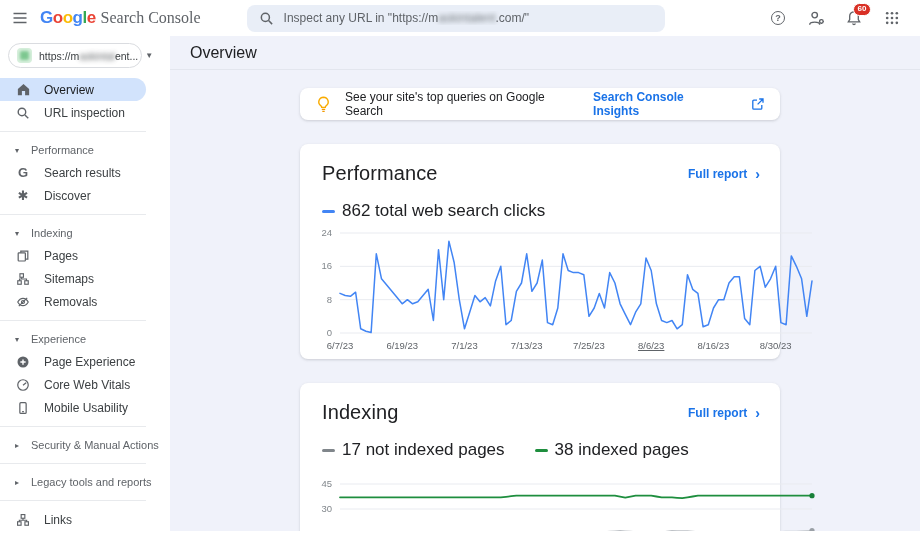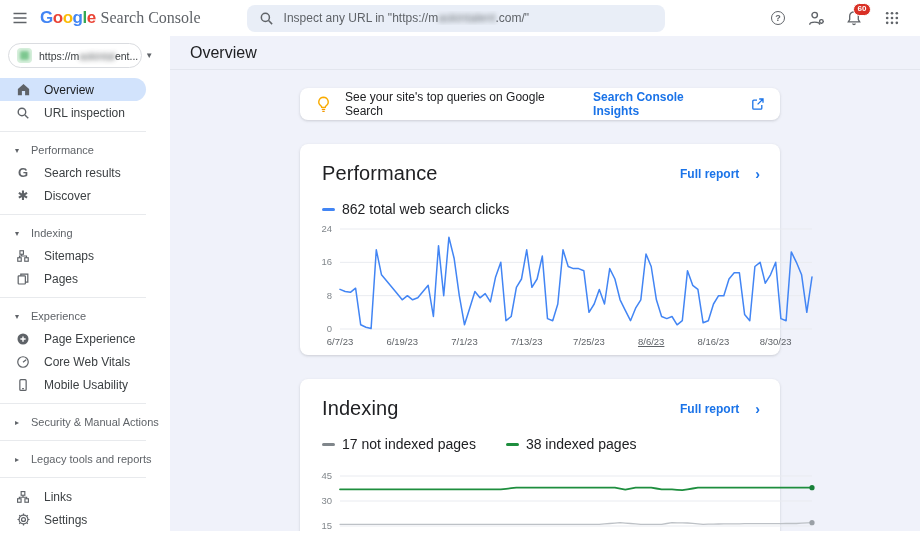--- a/index.html
+++ b/index.html
@@ -45,26 +45,26 @@
 
   
   .banner { height:32px; display:flex; align-items:center; padding:0 16px; gap:14px; }
   .banner-text { font-size:12px; color:#202124; }
   .banner-link { margin-left:auto; display:flex; align-items:center; gap:24px; color:#1a73e8; font-size:12px; font-weight:bold; cursor:pointer; text-decoration:none; }
 
   
   .report-card { margin-top:24px; }
   .card-head { display:flex; align-items:flex-start; padding:18px 20px 0 22px; }
   .card-head h2 { font-size:20px; font-weight:400; color:#202124; letter-spacing:.1px; }
-  .full-report { margin-left:auto; margin-top:5px; display:flex; align-items:center; gap:16px; color:#1a73e8; font-size:12px; font-weight:bold; cursor:pointer; text-decoration:none; }
+  .full-report { margin-left:auto; margin-top:5px; display:flex; align-items:center; gap:8px; color:#1a73e8; font-size:12px; font-weight:bold; cursor:pointer; text-decoration:none; }
   .full-report .chev { font-size:14px; line-height:10px; font-weight:bold; }
   .legend-row { display:flex; align-items:center; gap:30px; margin:16px 0 0 22px; }
   .legend-item { display:flex; align-items:center; gap:7px; }
   .legend-dash { width:13px; height:3px; border-radius:2px; flex:none; }
-  .legend-label { font-size:14px; color:#202124;text-align:right; }
+  .legend-label { font-size:17px; color:#202124;text-align:right; }
 
   .chart-wrap { position:relative; margin-top:10px; }
   .ytick { position:absolute; font-size:9.5px; color:#80868b; text-align:right; }
   .xtick { position:absolute; font-size:9.5px; color:#5f6368; width:52px; text-align:center; }
   .chart-svg { position:absolute; overflow:visible; }
 
   .indexing-card { height:210px; }
   .bottom-white { position:absolute; left:0; top:531px; width:920px; height:17px; background:#fff; z-index:25; }
 </style>
 </head>
@@ -180,37 +180,47 @@
           </span>
           <span class="nlabel">Discover</span>
         </div>
         <div class="nav-divider"></div>
         <div class="nav-section">
           <span class="scaret">▾</span>
           <span>Indexing</span>
         </div>
         <div class="nav-item">
           <span class="nicon">
+            <svg width="14" height="14" viewBox="0 0 16 16" fill="none" stroke="#5f6368" stroke-width="1.4">
+              <path d="M5.5 4.3 V2.3 H13.5 V11.5 H11.2"></path>
+              <rect x="2.5" y="4.3" width="8.2" height="9.4" rx="0.8"></rect>
+            </svg>
+          </span>
+          <span class="nlabel">Pages</span>
+        </div>
+        <div class="nav-item">
+          <span class="nicon">
             <svg width="14" height="14" viewBox="0 0 16 16" fill="none" stroke="#5f6368" stroke-width="1.3">
               <rect x="4.5" y="2" width="4" height="4"></rect>
               <rect x="2" y="10" width="4" height="4"></rect>
               <rect x="10" y="10" width="4" height="4"></rect>
               <path d="M6.5 6 V8 M4 10 V8 H12 V10"></path>
             </svg>
           </span>
           <span class="nlabel">Sitemaps</span>
         </div>
         <div class="nav-item">
           <span class="nicon">
-            <svg width="14" height="14" viewBox="0 0 16 16" fill="none" stroke="#5f6368" stroke-width="1.4">
-              <path d="M5.5 4.3 V2.3 H13.5 V11.5 H11.2"></path>
-              <rect x="2.5" y="4.3" width="8.2" height="9.4" rx="0.8"></rect>
-            </svg>
-          </span>
-          <span class="nlabel">Pages</span>
+            <svg width="14" height="14" viewBox="0 0 16 16" fill="none" stroke="#5f6368" stroke-width="1.3">
+              <path d="M2 8 C3.6 5 6 3.8 8 3.8 C10 3.8 12.4 5 14 8 C12.4 11 10 12.2 8 12.2 C6 12.2 3.6 11 2 8 Z"></path>
+              <circle cx="8" cy="8" r="1.7"></circle>
+              <path d="M3.2 12.8 12.8 3.2"></path>
+            </svg>
+          </span>
+          <span class="nlabel">Removals</span>
         </div>
         <div class="nav-divider"></div>
         <div class="nav-section">
           <span class="scaret">▾</span>
           <span>Experience</span>
         </div>
         <div class="nav-item">
           <span class="nicon">
             <svg width="14" height="14" viewBox="0 0 16 16">
               <circle cx="8" cy="8" r="6.3" fill="#5f6368"></circle>

